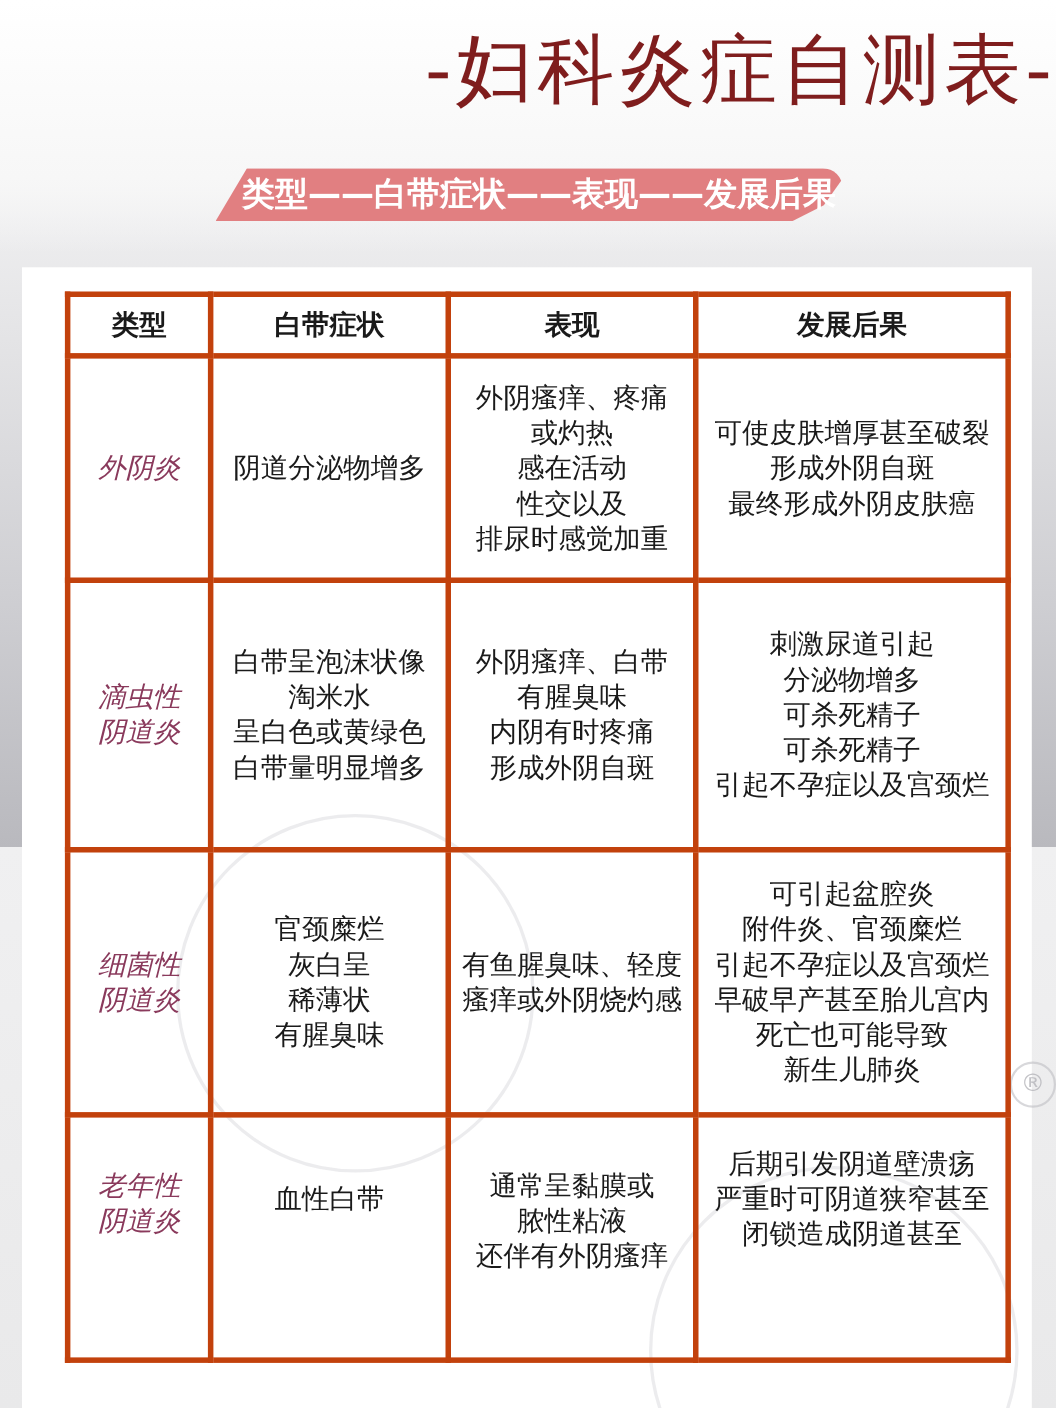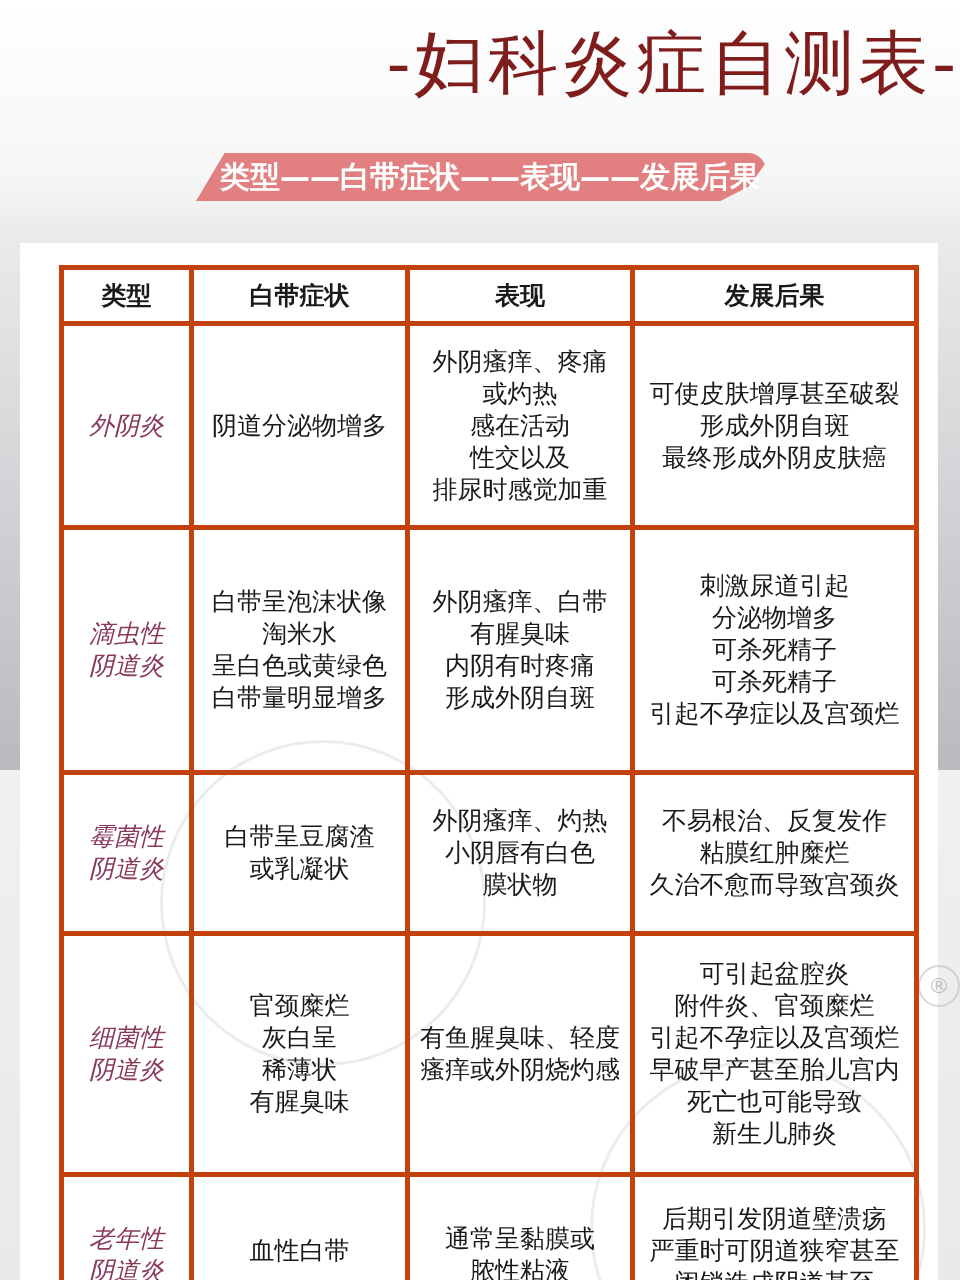--- a/index.html
+++ b/index.html
@@ -198,40 +198,20 @@
         <span>形成外阴自斑</span>
       </td>
       <td class="cell-lines">
         <span>刺激尿道引起</span>
         <span>分泌物增多</span>
         <span>可杀死精子</span>
         <span>可杀死精子</span>
         <span>引起不孕症以及宫颈烂</span>
       </td>
     </tr>
-    <tr class="r3">
-      <td class="type-cell cell-lines">
-        <span>霉菌性</span>
-        <span>阴道炎</span>
-      </td>
-      <td class="cell-lines">
-        <span>白带呈豆腐渣</span>
-        <span>或乳凝状</span>
-      </td>
-      <td class="cell-lines">
-        <span>外阴瘙痒、灼热</span>
-        <span>小阴唇有白色</span>
-        <span>膜状物</span>
-      </td>
-      <td class="cell-lines">
-        <span>不易根治、反复发作</span>
-        <span>粘膜红肿糜烂</span>
-        <span>久治不愈而导致宫颈炎</span>
-      </td>
-    </tr>
     <tr class="r4">
       <td class="type-cell cell-lines">
         <span>细菌性</span>
         <span>阴道炎</span>
       </td>
       <td class="cell-lines">
         <span>官颈糜烂</span>
         <span>灰白呈</span>
         <span>稀薄状</span>
         <span>有腥臭味</span>

